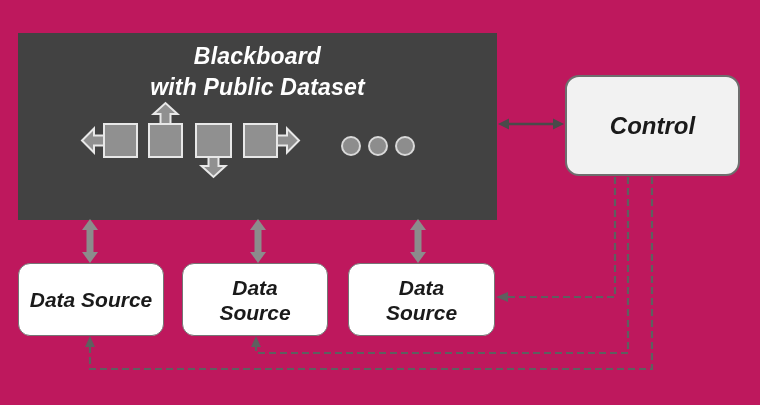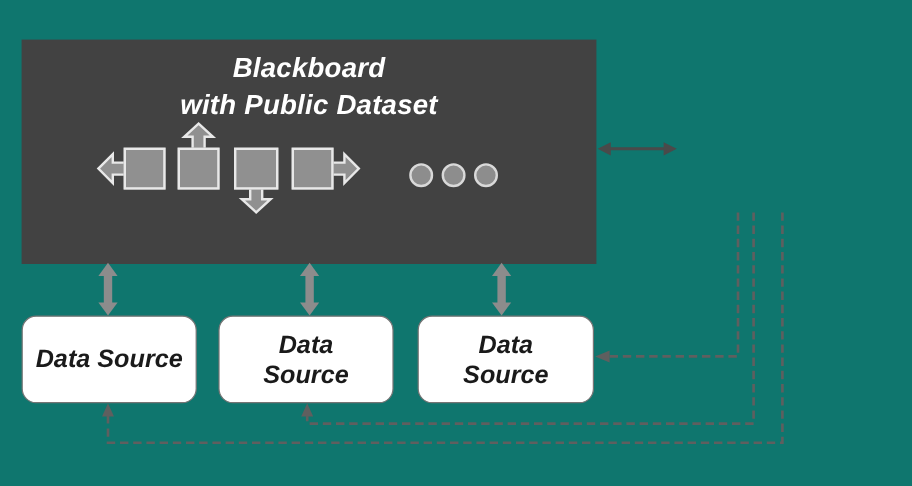--- a/index.html
+++ b/index.html
@@ -1,20 +1,20 @@
 <!DOCTYPE html>
 <html><head>
 <meta charset="utf-8">
 <style>
   html, body { margin: 0; padding: 0; background: #ffffff; }
   .canvas {
     position: relative;
     width: 760px;
     height: 405px;
-    background: #0f766e;
+    background: #be185d;
     font-family: "Liberation Sans", sans-serif;
     overflow: hidden;
   }
   
   .blackboard {
     position: absolute;
     left: 18px; top: 33px;
     width: 479px; height: 187px;
     background: #424242;
   }
@@ -112,20 +112,23 @@
     <div class="module-sq sq1"></div>
     <div class="module-sq sq2"></div>
     <div class="module-sq sq3"></div>
     <div class="module-sq sq4"></div>
 
     <div class="dot dot1"></div>
     <div class="dot dot2"></div>
     <div class="dot dot3"></div>
   </div>
 
+  <div class="rbox control">
+    <span>Control</span>
+  </div>
 
   <div class="rbox dsource ds1">
     <span>Data Source</span>
   </div>
   <div class="rbox dsource ds2">
     <span>Data
 Source</span>
   </div>
   <div class="rbox dsource ds3">
     <span>Data

